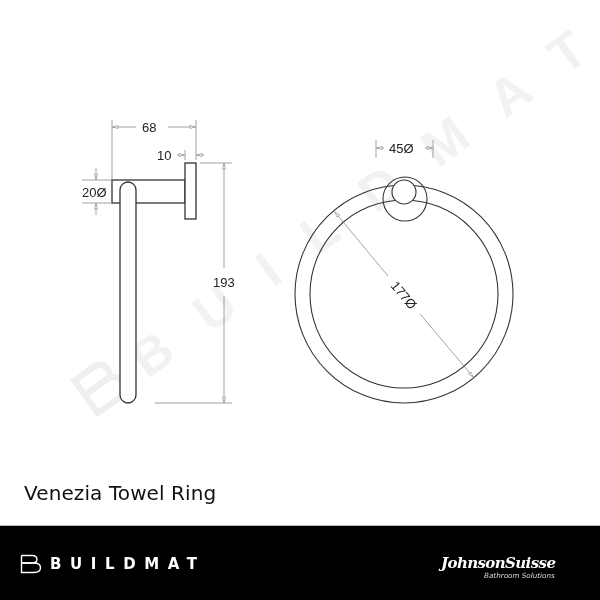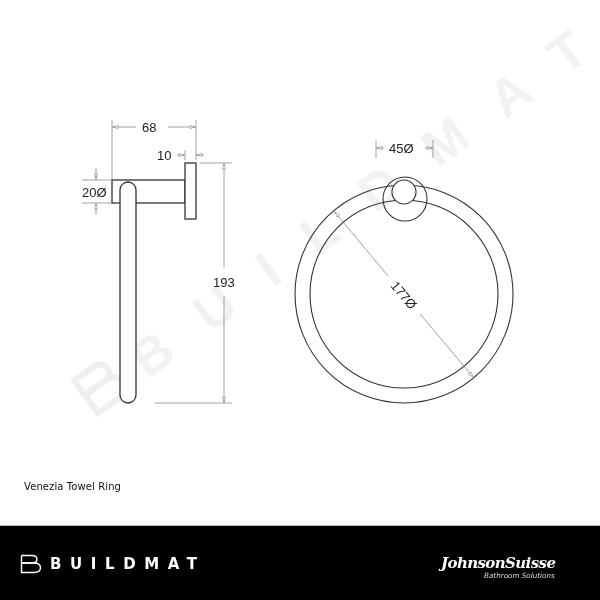--- a/index.html
+++ b/index.html
@@ -1,18 +1,18 @@
 <!DOCTYPE html>
 <html><head>
 <meta charset="utf-8">
 <style>
   html, body { margin: 0; padding: 0; }
   body { width: 600px; height: 600px; background: #ffffff; position: relative; overflow: hidden; font-family: "Liberation Sans", sans-serif; }
   .canvas { position: absolute; left: 0; top: 0; width: 600px; height: 600px; }
-  .title { position: absolute; left: 24px; top: 481px; font-family: "DejaVu Sans", sans-serif; font-size: 10px; color: #111; letter-spacing: 0.1px; }
+  .title { position: absolute; left: 24px; top: 481px; font-family: "DejaVu Sans", sans-serif; font-size: 20px; color: #111; letter-spacing: 0.1px; }
   .footer { position: absolute; left: 0; top: 525px; width: 600px; height: 75px; background: #000; border-top: 1px solid #bbb; box-sizing: border-box; }
   .bm-logo { position: absolute; left: 20px; top: 28px; width: 22px; height: 20px; }
   .bm-text { position: absolute; left: 50px; top: 28px; font-family: "DejaVu Sans", sans-serif; font-weight: bold; font-size: 15px; color: #fff; letter-spacing: 8.6px; line-height: 20px; }
   .js-brand { position: absolute; left: 441px; top: 29px; font-family: "DejaVu Serif", serif; font-style: italic; font-weight: bold; font-size: 15px; color: #fff; letter-spacing: -0.6px; line-height: 16px; }
   .js-sub { position: absolute; left: 484px; top: 45px; font-family: "DejaVu Sans", sans-serif; font-style: italic; font-size: 7.2px; color: #ddd; line-height: 10px; }
   svg text { font-family: "Liberation Sans", sans-serif; }
 </style>
 </head>
 <body>
 

